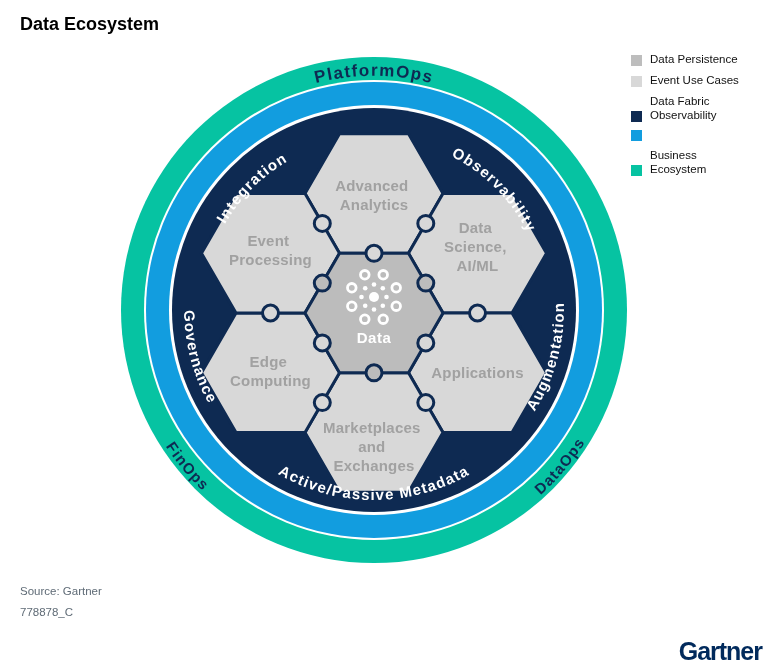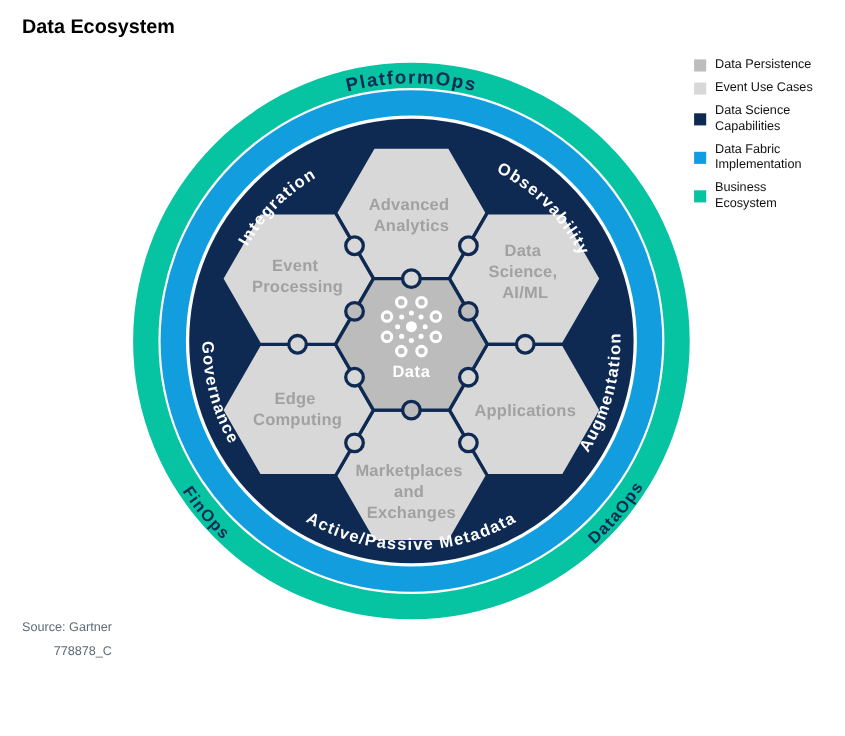--- a/index.html
+++ b/index.html
@@ -1,36 +1,36 @@
 <!DOCTYPE html>
 <html><head>
 <meta charset="utf-8">
 <style>
   html,body{margin:0;padding:0;background:#fff;}
   .canvas{position:relative;width:768px;height:669px;background:#fff;overflow:hidden;
           font-family:"Liberation Sans",sans-serif;}
   .title{position:absolute;left:20px;top:14px;font-size:18px;font-weight:800;color:#000;letter-spacing:0;}
   .legend{position:absolute;left:631px;top:52px;width:132px;display:flex;flex-direction:column;gap:7px;}
-  .legend-item{display:flex;align-items:center;gap:8px;}
+  .legend-item{display:flex;align-items:flex-end;gap:8px;}
   .sw{width:11px;height:11px;flex:0 0 11px;margin-top:1px;}
   .sw1{background:#bdbdbd;} .sw2{background:#d8d8d8;} .sw3{background:#0e2a52;}
   .sw4{background:#129ddf;} .sw5{background:#06c3a2;}
   .legend-label{font-size:11.5px;line-height:1.22;color:#111;width:105px;}
   .diagram{position:absolute;left:0;top:0;}
   .arc-label{font-family:"Liberation Sans",sans-serif;font-weight:700;font-size:15px;fill:#ffffff;letter-spacing:1.2px;}
   .arc-dark{fill:#0e2a52;}
   .platform{font-size:17px;letter-spacing:1.4px;}
   .hex{stroke:#0e2a52;stroke-width:3;}
   .hex-outer{fill:#d8d8d8;}
   .hex-center{fill:#bcbcbc;}
   .knob{stroke:#0e2a52;stroke-width:3;}
   .hex-label{font-family:"Liberation Sans",sans-serif;font-weight:700;font-size:15px;fill:#a1a1a1;
              text-anchor:middle;letter-spacing:0.2px;}
   .data-label{fill:#ffffff;letter-spacing:0.5px;}
-  .src{position:absolute;left:20px;top:566px;font-size:11.5px;color:#5f6b76;line-height:1;text-align:right;}
+  .src{position:absolute;left:20px;top:586px;font-size:11.5px;color:#5f6b76;line-height:1;}
   .src div{margin-bottom:9px;}
   .logo{position:absolute;right:6px;bottom:3px;font-size:25px;font-weight:800;color:#012a5c;letter-spacing:-1px;}
 </style>
 </head>
 <body>
 
 <div class="canvas">
 
   <div class="title">Data Ecosystem</div>
 
@@ -38,25 +38,24 @@
     <div class="legend-item">
       <span class="sw sw1"></span>
       <span class="legend-label">Data Persistence</span>
     </div>
     <div class="legend-item">
       <span class="sw sw2"></span>
       <span class="legend-label">Event Use Cases</span>
     </div>
     <div class="legend-item">
       <span class="sw sw3"></span>
-      <span class="legend-label">Data Science Capabilities</span>
+      <span class="legend-label">Data Fabric Observability</span>
     </div>
     <div class="legend-item">
       <span class="sw sw4"></span>
-      <span class="legend-label">Data Fabric Implementation</span>
     </div>
     <div class="legend-item">
       <span class="sw sw5"></span>
       <span class="legend-label">Business Ecosystem</span>
     </div>
   </div>
 
   <svg class="diagram" width="768" height="669" viewBox="0 0 768 669">
     <defs>
       <path id="p-platform" d="M 194.7 159.5 A 234 234 0 0 1 553.3 159.5"></path>
@@ -175,14 +174,15 @@
     <text class="arc-label arc-dark" text-anchor="middle">
       <textPath href="#p-dataops" startOffset="50%">DataOps</textPath>
     </text>
   </svg>
 
   <div class="src">
     <div>Source: Gartner</div>
     <div>778878_C</div>
   </div>
 
+  <div class="logo">Gartner</div>
 
 </div>
 
 </body></html>

